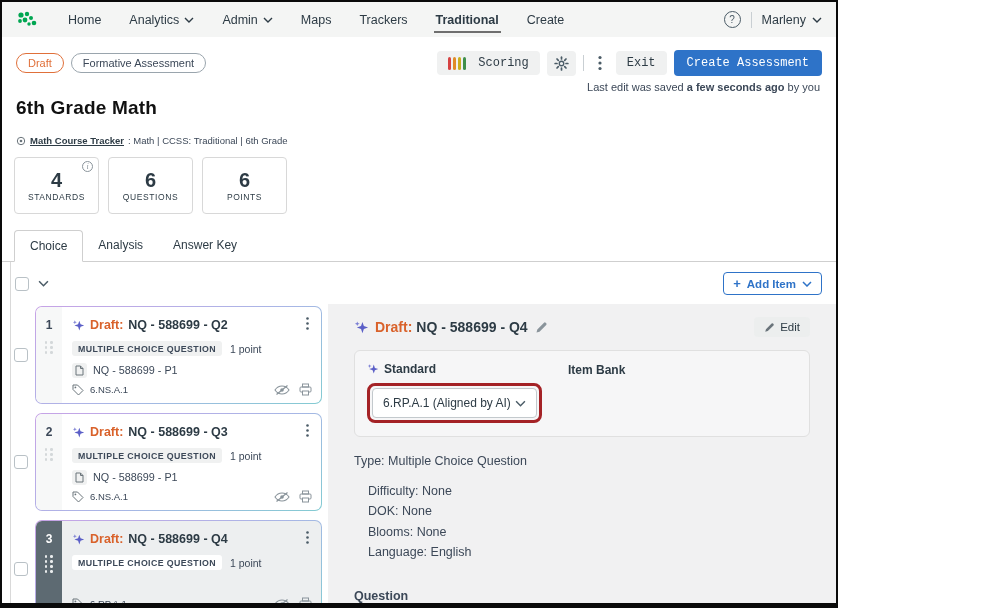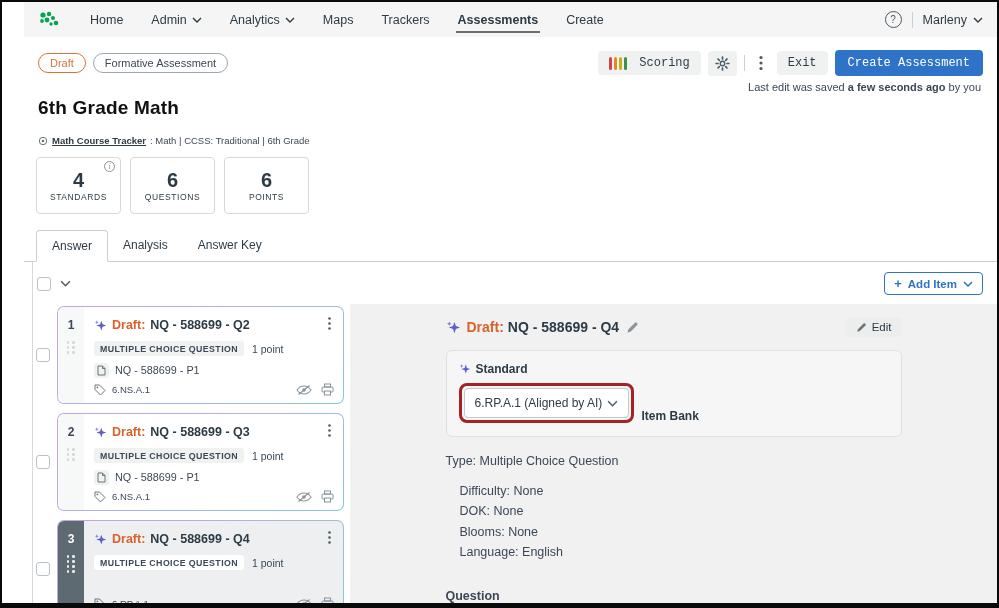--- a/index.html
+++ b/index.html
@@ -1,18 +1,18 @@
 <!DOCTYPE html>
 <html><head>
 <meta charset="utf-8">
 <style>
   * { box-sizing: border-box; margin: 0; padding: 0; }
   html,body { background:#fff; }
   body { font-family: "Liberation Sans", sans-serif; color:#3c4858; }
-  .page { position:relative; width:999px; height:608px; border:2px solid #0a0a0a; border-bottom-width:5px; overflow:hidden; background:#fff;padding-left:22px; }
+  .page { position:relative; width:838px; height:608px; border:2px solid #0a0a0a; border-bottom-width:5px; overflow:hidden; background:#fff; }
 
   
   .topnav { height:35px; background:#f4f5f4; display:flex; align-items:stretch; padding:0 14px; }
   .logo { display:flex; align-items:center; margin-right:16px; }
   .nav-items { display:flex; align-items:stretch; }
   .nav-item { display:flex; align-items:center; gap:5px; padding:0 14px; font-size:12.5px; color:#2d3b45; cursor:pointer; position:relative; }
   .nav-item.active { font-weight:bold; }
   .nav-item.active::after { content:""; position:absolute; left:12px; right:12px; bottom:4px; height:2px; background:#6f6f6f; }
   .nav-right { margin-left:auto; display:flex; align-items:center; gap:10px; }
   .help-circle { width:17px; height:17px; border:1.2px solid #4a5b66; border-radius:50%; display:flex; align-items:center; justify-content:center; font-size:10px; color:#4a5b66; }
@@ -85,21 +85,21 @@
   .q-foot-icons { margin-left:auto; display:flex; gap:9px; align-items:center; }
   .mini-icon-bg { width:15px; height:15px; background:#f0f1f1; border-radius:3px; display:flex; align-items:center; justify-content:center; }
 
   
   .detail-col { flex:1; background:#f1f1f2; padding:13px 0 0 0; overflow:hidden; }
   .detail-inner { width:456px; margin:0 auto; }
   .detail-head { display:flex; align-items:center; }
   .d-status { color:#d9622b; font-weight:bold; font-size:14px; margin:0 4px 0 6px; }
   .d-title { color:#2d3b45; font-weight:bold; font-size:14px; margin-right:7px; }
   .edit-btn { margin-left:auto; display:flex; align-items:center; gap:5px; background:#eceeee; border:none; border-radius:4px; padding:4px 10px; font-size:11.5px; color:#2d3b45; font-family:inherit; cursor:pointer; }
-  .dd-card { margin-top:13px; border:1px solid #e0e0e0; background:#f6f6f7; border-radius:6px; padding:11px 12px 13px 12px; display:flex; gap:8px;align-items:flex-end; }
+  .dd-card { margin-top:13px; border:1px solid #e0e0e0; background:#f6f6f7; border-radius:6px; padding:11px 12px 13px 12px; display:flex; gap:26px; }
   .dd-group { display:flex; flex-direction:column; gap:7px; }
   .dd-label { font-size:12px; font-weight:bold; color:#2d3b45; display:flex; align-items:center; gap:5px; }
   .red-ring { border:3px solid #a42226; border-radius:8px; padding:2px; }
   .select-box { background:#fff; border:1px solid #c3c9cd; border-radius:4px; height:30px; display:flex; align-items:center; padding:0 10px; font-size:12px; color:#2d3b45; cursor:pointer; }
   .select-box .sel-val { flex:1; }
   .w-std { width:165px; }
   .w-bank { width:200px; }
   .type-line { font-size:12.5px; margin-top:17px; }
   .meta-block { margin:13px 0 0 14px; font-size:12.5px; line-height:1.62; }
   .question-label { font-weight:bold; font-size:12.5px; margin-top:27px; }
@@ -123,39 +123,39 @@
             <circle cx="13" cy="15" r="1.7"></circle>
           <circle cx="18" cy="14" r="2.3"></circle>
         </g>
       </svg>
     </span>
     <nav class="nav-items">
       <span class="nav-item">
           <span>Home</span>
         </span>
       <span class="nav-item">
+          <span>Analytics</span>
+        <svg class="chev" width="10" height="6" viewBox="0 0 10 6">
+            <path d="M1 1l4 4 4-4" fill="none" stroke="#2d3b45" stroke-width="1.4"></path>
+          </svg>
+        </span>
+      <span class="nav-item">
           <span>Admin</span>
         <svg class="chev" width="10" height="6" viewBox="0 0 10 6">
             <path d="M1 1l4 4 4-4" fill="none" stroke="#2d3b45" stroke-width="1.4"></path>
           </svg>
         </span>
       <span class="nav-item">
-          <span>Analytics</span>
-        <svg class="chev" width="10" height="6" viewBox="0 0 10 6">
-            <path d="M1 1l4 4 4-4" fill="none" stroke="#2d3b45" stroke-width="1.4"></path>
-          </svg>
-        </span>
-      <span class="nav-item">
           <span>Maps</span>
         </span>
       <span class="nav-item">
           <span>Trackers</span>
         </span>
       <span class="nav-item active">
-          <span>Assessments</span>
+          <span>Traditional</span>
         </span>
       <span class="nav-item">
           <span>Create</span>
         </span>
     </nav>
     <div class="nav-right">
       <span class="help-circle">?</span>
       <span class="vdiv"></span>
       <span class="user-menu">
         <span>Marleny</span>
@@ -230,21 +230,21 @@
       <span class="stat-value">6</span>
       <span class="stat-label">QUESTIONS</span>
     </div>
     <div class="stat-card">
       <span class="stat-value">6</span>
       <span class="stat-label">POINTS</span>
     </div>
   </div>
 
   <div class="tabs">
-    <span class="tab active">Answer</span>
+    <span class="tab active">Choice</span>
     <span class="tab">Analysis</span>
     <span class="tab">Answer Key</span>
   </div>
 
   <div class="builder">
     <div class="select-row">
       <span class="checkbox"></span>
       <svg class="chev" width="11" height="7" viewBox="0 0 10 6">
           <path d="M1 1l4 4 4-4" fill="none" stroke="#4a5b66" stroke-width="1.4"></path>
         </svg>

